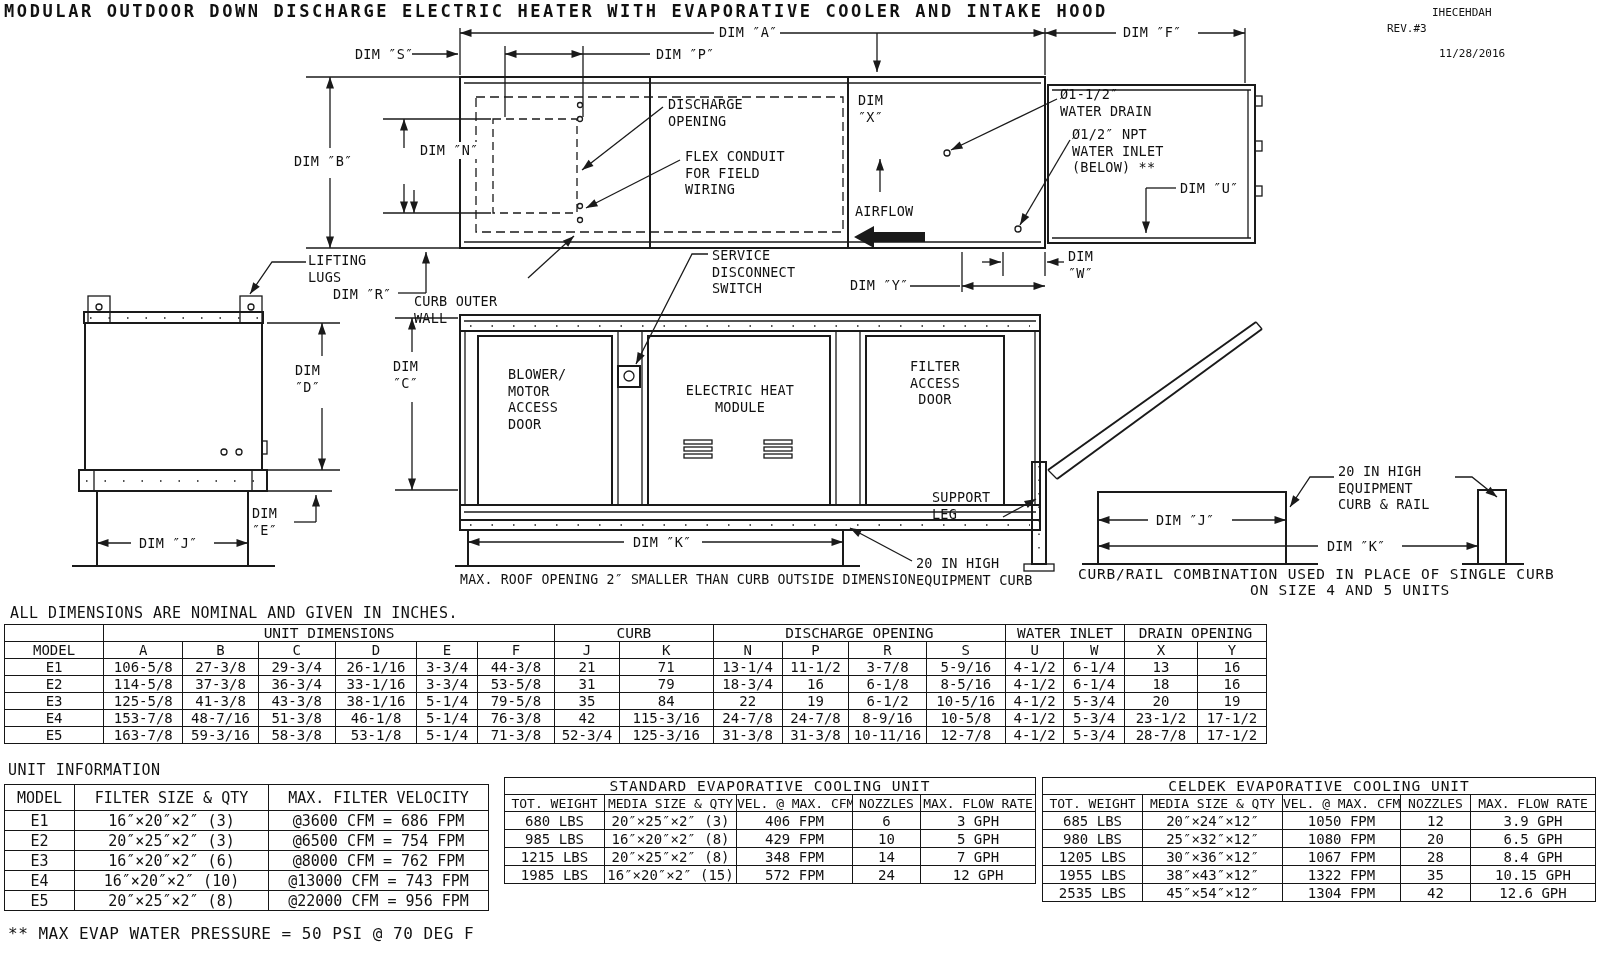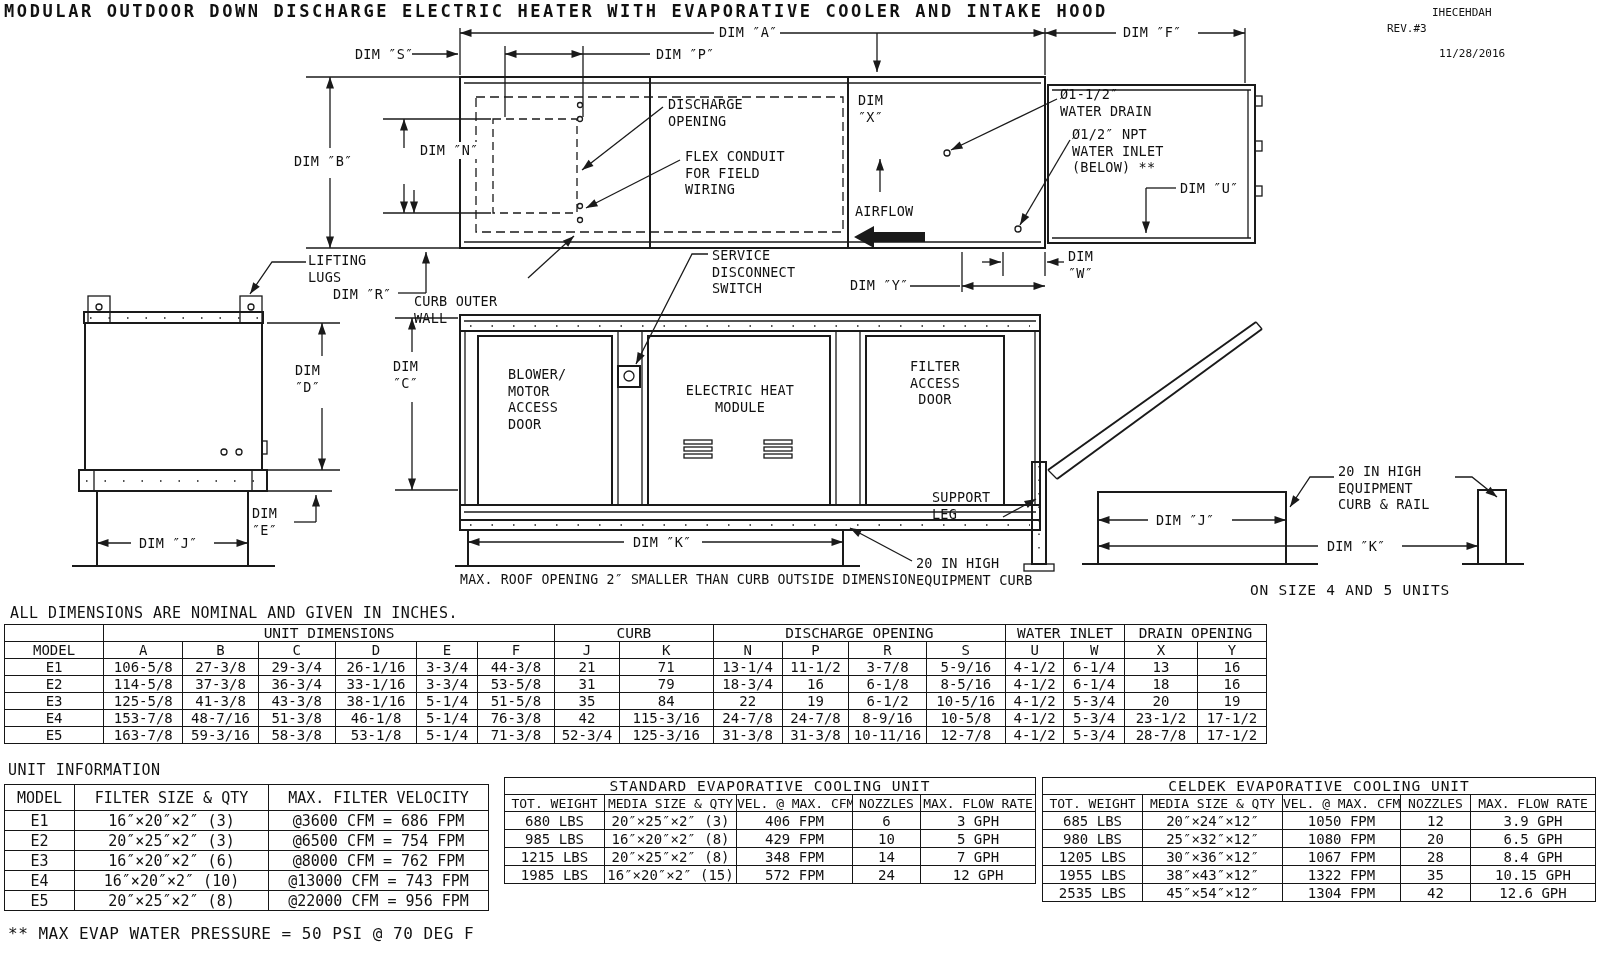--- a/index.html
+++ b/index.html
@@ -259,20 +259,21 @@
 LEG</div>
   <div class="lbl" style="left:916px;top:555px;">20 IN HIGH
 EQUIPMENT CURB</div>
   <div class="lbl" style="left:428px;top:572px;font-size:13.2px;margin-left:32px;">MAX. ROOF OPENING 2″ SMALLER THAN CURB OUTSIDE DIMENSION</div>
 
   <div class="lbl bg" style="left:1153px;top:512px;">DIM ″J″</div>
   <div class="lbl bg" style="left:1324px;top:538px;">DIM ″K″</div>
   <div class="lbl" style="left:1338px;top:463px;">20 IN HIGH
 EQUIPMENT
 CURB &amp; RAIL</div>
+  <div class="lbl" style="left:1078px;top:566px;font-size:14.5px;letter-spacing:.8px;">CURB/RAIL COMBINATION USED IN PLACE OF SINGLE CURB</div>
   <div class="lbl" style="left:1250px;top:582px;font-size:14.5px;letter-spacing:.8px;">ON SIZE 4 AND 5 UNITS</div>
 
   <div class="note" style="left:10px;top:604px;">ALL DIMENSIONS ARE NOMINAL AND GIVEN IN INCHES.</div>
 
   <div class="tblwrap" style="left:4px;top:624px;width:1263px;">
     <table class="t main">
       <colgroup>
         <col style="width:95px">
           <col style="width:76px">
           <col style="width:72px">
@@ -359,21 +360,21 @@
             <td>18</td>
             <td>16</td>
           </tr>
           <tr>
             <td>E3</td>
             <td>125-5/8</td>
             <td>41-3/8</td>
             <td>43-3/8</td>
             <td>38-1/16</td>
             <td>5-1/4</td>
-            <td>51-5/8</td>
+            <td>79-5/8</td>
             <td>35</td>
             <td>84</td>
             <td>22</td>
             <td>19</td>
             <td>6-1/2</td>
             <td>10-5/16</td>
             <td>4-1/2</td>
             <td>5-3/4</td>
             <td>20</td>
             <td>19</td>

